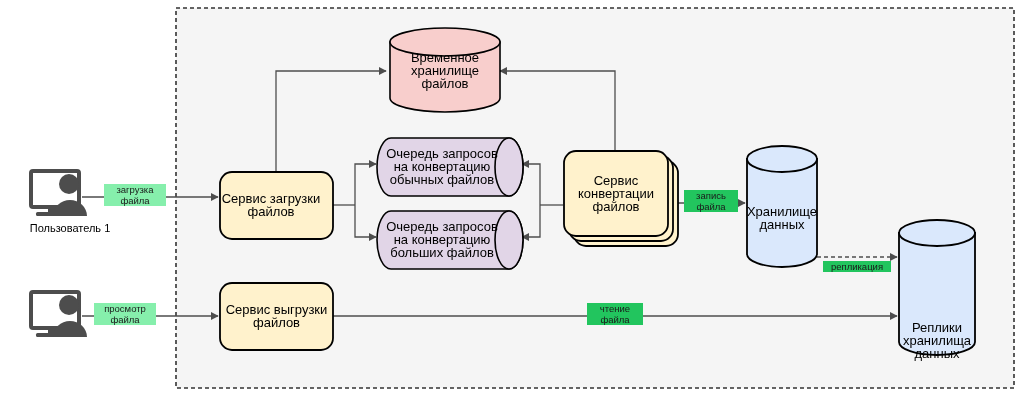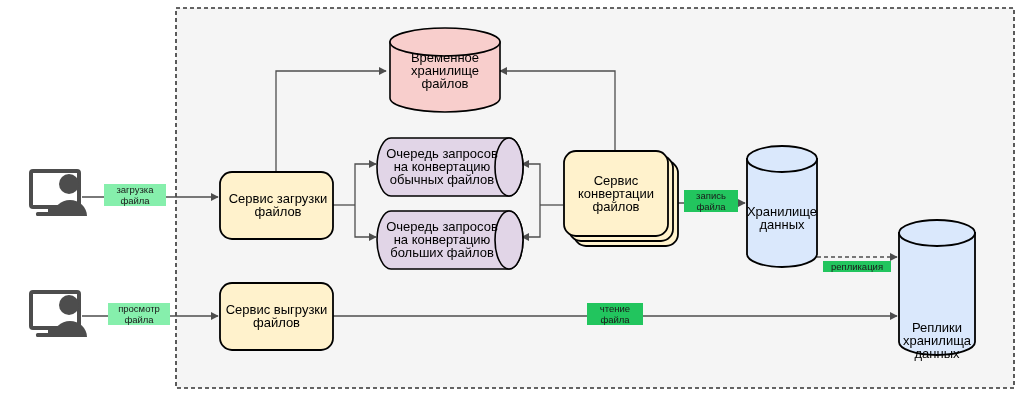--- a/index.html
+++ b/index.html
@@ -140,27 +140,28 @@
       <path d="M 747 159 L 747 254 A 35 13 0 0 0 817 254 L 817 159 Z" fill="#dae8fc" stroke="#000000" stroke-width="1.8"></path>
       <ellipse cx="782" cy="159" rx="35" ry="13" fill="#dae8fc" stroke="#000000" stroke-width="1.8"></ellipse>
     </g>
 
     <g>
       <path d="M 899 233 L 899 342 A 38 13 0 0 0 975 342 L 975 233 Z" fill="#dae8fc" stroke="#000000" stroke-width="1.8"></path>
       <ellipse cx="937" cy="233" rx="38" ry="13" fill="#dae8fc" stroke="#000000" stroke-width="1.8"></ellipse>
     </g>
   </svg>
 
+  <div class="actor-label" style="left:0px; top:222px; width:140px;">Пользователь 1</div>
 
 
   <div class="node-label" style="left:390px; top:51px; width:110px;">Временное
 хранилище
 файлов</div>
 
-  <div class="node-label" style="left:220px; top:192px; width:102px;padding-left:7px;">Сервис загрузки
+  <div class="node-label" style="left:220px; top:192px; width:102px;">Сервис загрузки
 файлов</div>
 
   <div class="node-label" style="left:220px; top:303px; width:113px;">Сервис выгрузки
 файлов</div>
 
   <div class="node-label" style="left:383px; top:147px; width:118px;">Очередь запросов
 на конвертацию
 обычных файлов</div>
 
   <div class="node-label" style="left:383px; top:220px; width:118px;">Очередь запросов
@@ -174,21 +175,21 @@
   <div class="node-label" style="left:737px; top:205px; width:90px;">Хранилище
 данных</div>
 
   <div class="node-label" style="left:892px; top:281px; width:90px;margin-top:40px;">Реплики
 хранилища
 данных</div>
 
   <div class="edge-label on-white" style="left:104px; top:184px; width:62px;">загрузка
 файла</div>
 
-  <div class="edge-label on-white" style="left:108px; top:303px; width:62px;">просмотр
+  <div class="edge-label on-white" style="left:94px; top:303px; width:62px;">просмотр
 файла</div>
 
   <div class="edge-label" style="left:684px; top:190px; width:54px;">запись
 файла</div>
 
   <div class="edge-label" style="left:823px; top:261px; width:68px;">репликация</div>
 
   <div class="edge-label" style="left:587px; top:303px; width:56px;">чтение
 файла</div>
 

